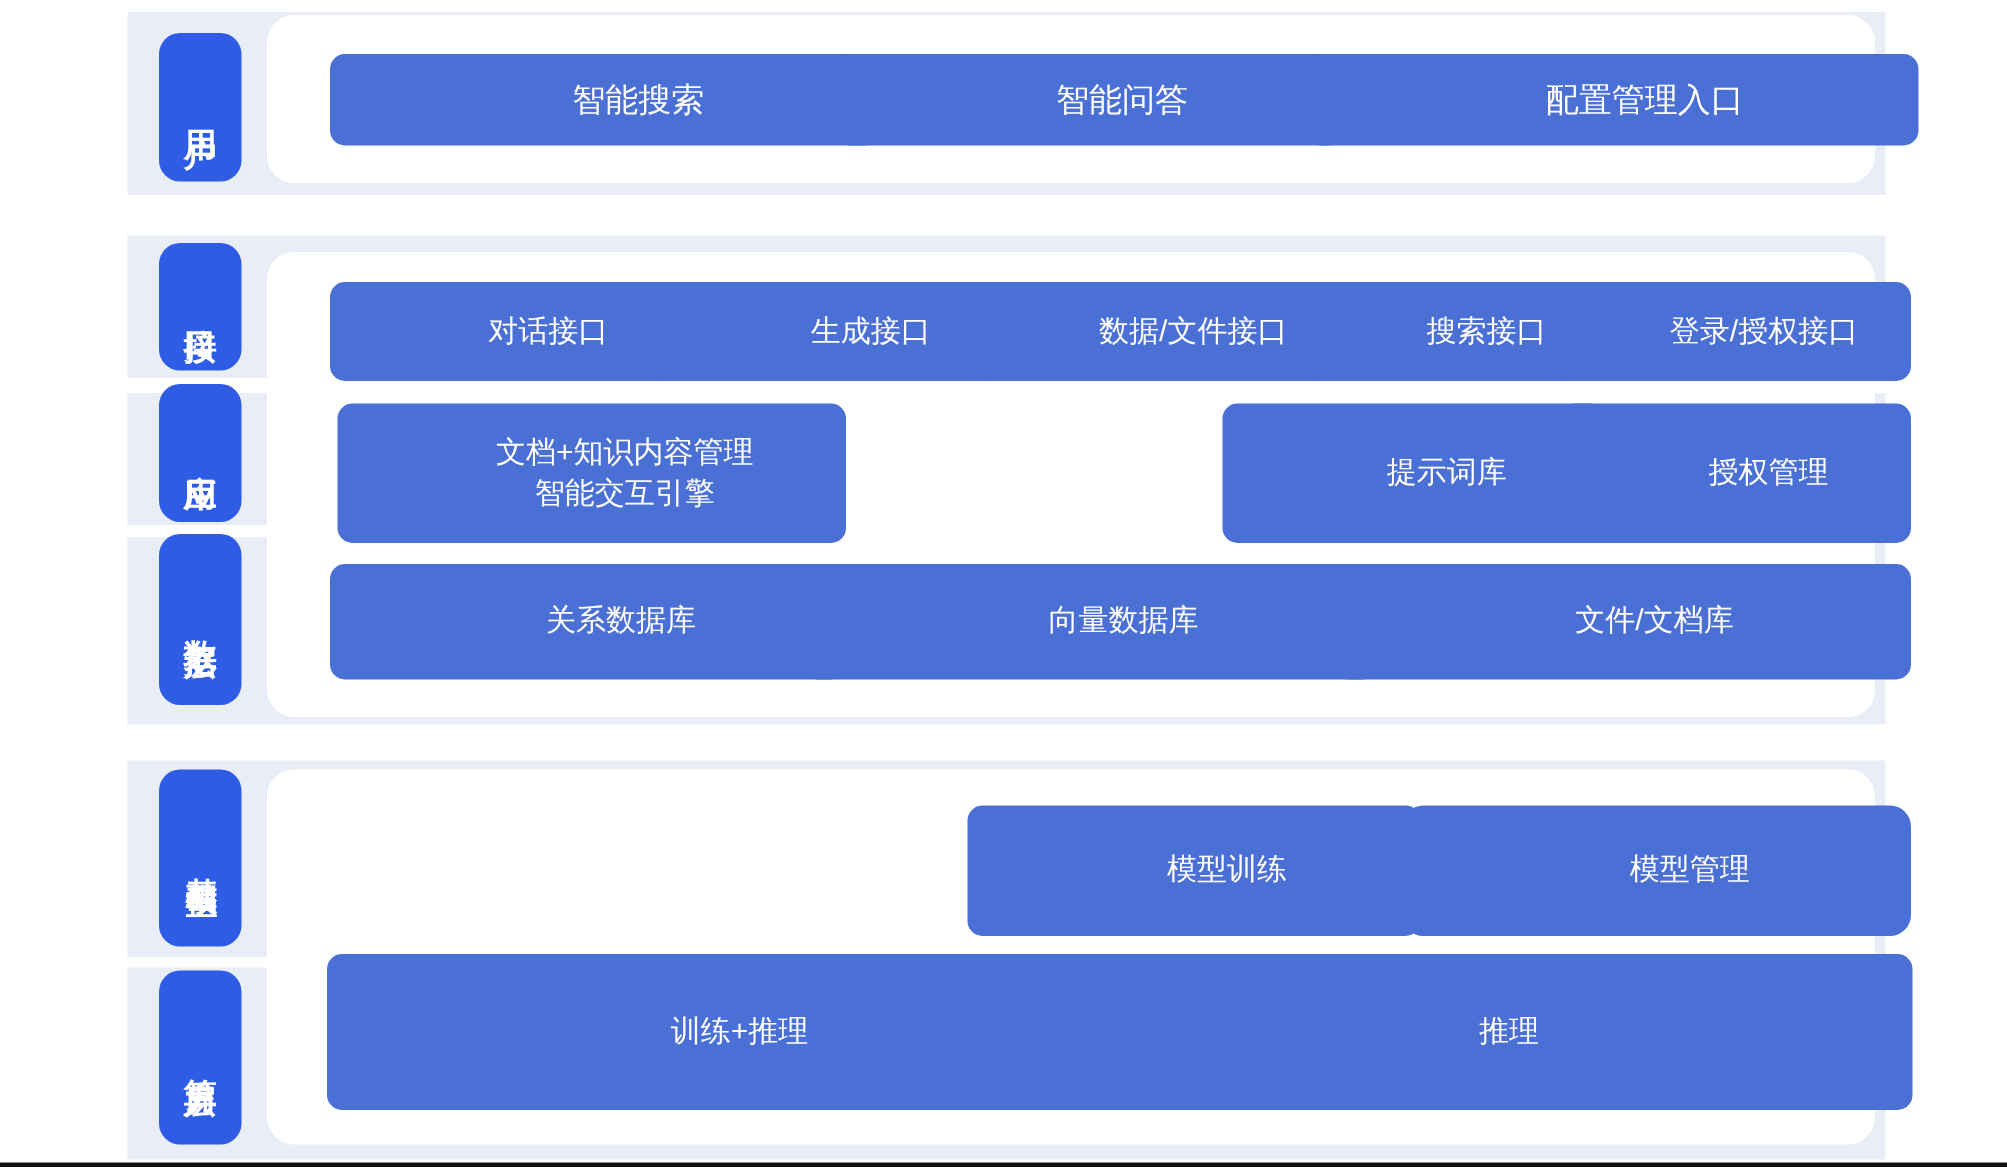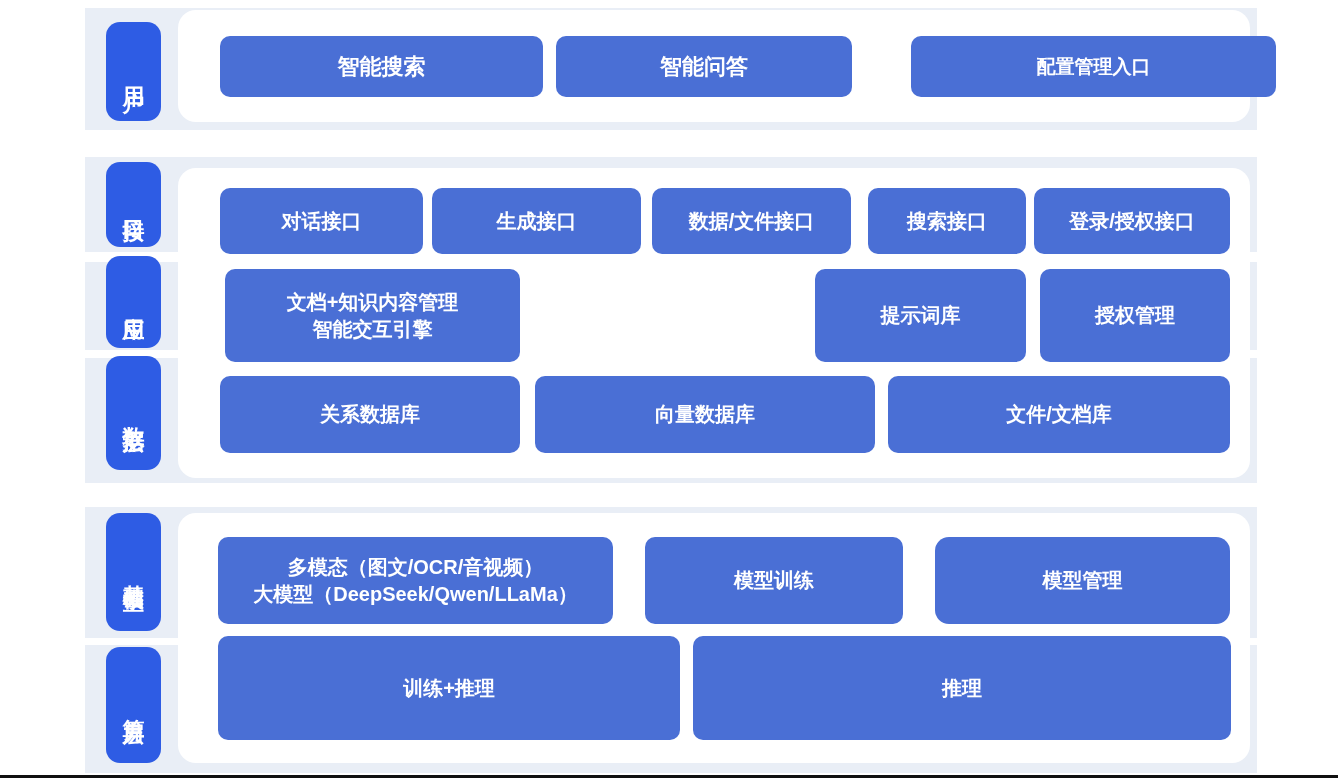--- a/index.html
+++ b/index.html
@@ -11,21 +11,21 @@
   .panel{position:absolute;background:#ffffff;border-radius:18px;}
   .layer-label{
     position:absolute;left:106px;width:55px;background:#2e5ce4;border-radius:14px;
     color:#ffffff;font-weight:bold;font-size:22px;
     display:flex;align-items:center;justify-content:center;
     writing-mode:vertical-rl;text-orientation:upright;letter-spacing:3px;
   }
   .node{
     position:absolute;background:#4a6fd5;border-radius:10px;color:#ffffff;
     display:flex;align-items:center;justify-content:center;text-align:center;
-    font-size:21px;line-height:1.35;white-space:pre-line;font-weight:bold;
+    font-size:21px;line-height:1.35;white-space:pre-line;font-weight:normal;padding-left:44px;
   }
   .node.small{font-size:20px;}
   .bottom-rule{position:absolute;left:0;top:775px;width:1338px;height:3px;background:#101010;}
 </style>
 </head>
 <body>
 
 <div class="stage">
 
   <div class="band" style="top:8px;height:122px;"></div>
@@ -41,39 +41,37 @@
 
   <div class="layer-label" style="top:22px;height:99px;">用户</div>
   <div class="layer-label" style="top:162px;height:85px;">接口</div>
   <div class="layer-label" style="top:256px;height:92px;">应用</div>
   <div class="layer-label" style="top:356px;height:114px;">数据层</div>
   <div class="layer-label" style="top:513px;height:118px;font-size:21px;letter-spacing:2px;">基础模型</div>
   <div class="layer-label" style="top:647px;height:116px;">算力层</div>
 
   <div class="node" style="left:220px;top:36px;width:323px;height:61px;font-size:22px;">智能搜索</div>
   <div class="node" style="left:556px;top:36px;width:296px;height:61px;font-size:22px;">智能问答</div>
-  <div class="node" style="left:911px;top:36px;width:365px;height:61px;font-size:19px;">配置管理入口</div>
+  <div class="node" style="left:870px;top:36px;width:365px;height:61px;font-size:22px;">配置管理入口</div>
 
   <div class="node small" style="left:220px;top:188px;width:203px;height:66px;">对话接口</div>
   <div class="node small" style="left:432px;top:188px;width:209px;height:66px;">生成接口</div>
   <div class="node small" style="left:652px;top:188px;width:199px;height:66px;">数据/文件接口</div>
   <div class="node small" style="left:868px;top:188px;width:158px;height:66px;">搜索接口</div>
   <div class="node small" style="left:1034px;top:188px;width:196px;height:66px;">登录/授权接口</div>
 
   <div class="node small" style="left:225px;top:269px;width:295px;height:93px;">文档+知识内容管理
 智能交互引擎</div>
   <div class="node small" style="left:815px;top:269px;width:211px;height:93px;">提示词库</div>
   <div class="node small" style="left:1040px;top:269px;width:190px;height:93px;">授权管理</div>
 
   <div class="node small" style="left:220px;top:376px;width:300px;height:77px;">关系数据库</div>
   <div class="node small" style="left:535px;top:376px;width:340px;height:77px;">向量数据库</div>
   <div class="node small" style="left:888px;top:376px;width:342px;height:77px;">文件/文档库</div>
 
-  <div class="node small" style="left:218px;top:537px;width:395px;height:87px;">多模态（图文/OCR/音视频）
-大模型（DeepSeek/Qwen/LLaMa）</div>
   <div class="node small" style="left:645px;top:537px;width:258px;height:87px;">模型训练</div>
   <div class="node small" style="left:935px;top:537px;width:295px;height:87px;border-radius:14px;">模型管理</div>
 
   <div class="node small" style="left:218px;top:636px;width:462px;height:104px;">训练+推理</div>
   <div class="node small" style="left:693px;top:636px;width:538px;height:104px;">推理</div>
 
   <div class="bottom-rule"></div>
 </div>
 
 </body></html>

